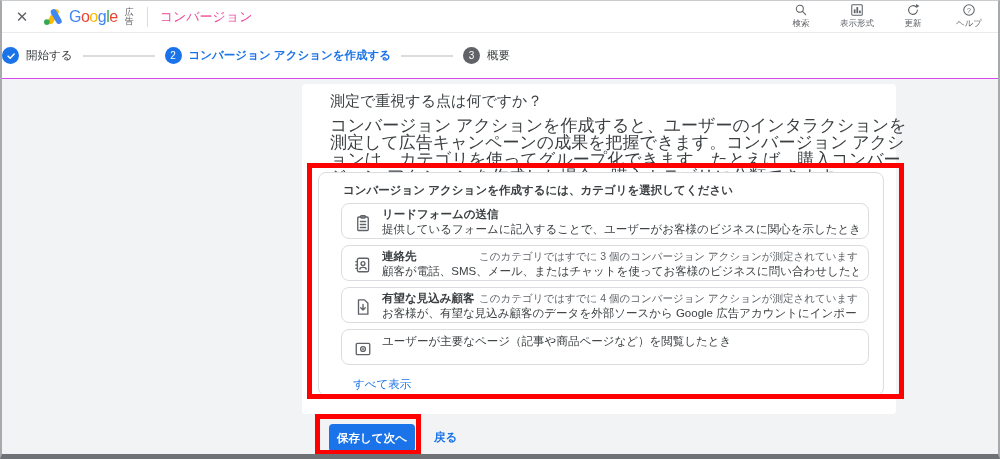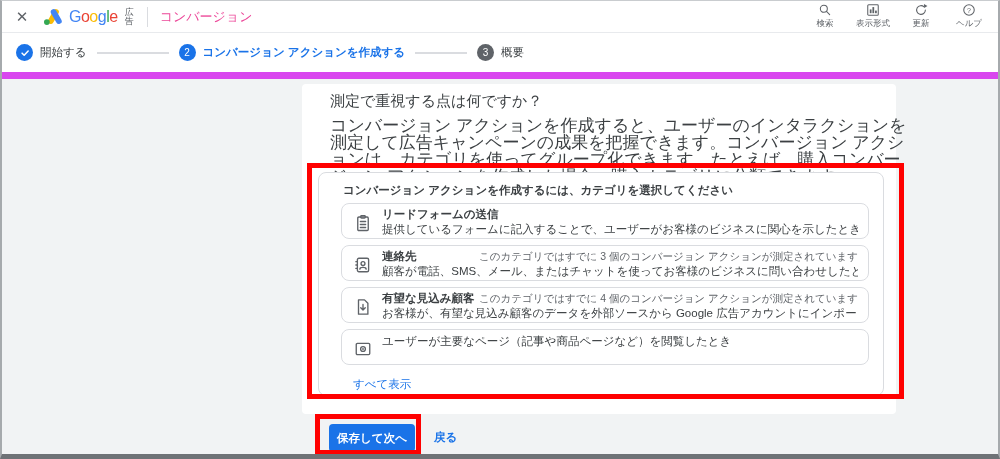--- a/index.html
+++ b/index.html
@@ -13,26 +13,26 @@
   
   .header{ height:32px; background:#fff; display:flex; align-items:center; border-bottom:1px solid #e8eaed; }
   .close-btn{ width:40px; text-align:center; font-size:15px; color:#5f6368; cursor:pointer; }
   .brand{ display:flex; align-items:center; gap:5px; }
   .ads-logo{ width:22px; height:18px; }
   .google-word{ font-size:16px; letter-spacing:-0.5px; display:flex; }
   .gl-0,.gl-3{ color:#4285F4; } .gl-1,.gl-5{ color:#EA4335; } .gl-2{ color:#FBBC05; } .gl-4{ color:#34A853; }
   .product{ font-size:9px; color:#5f6368; line-height:9px; width:12px; margin-left:2px; }
   .hdr-divider{ width:1px; height:20px; background:#dadce0; margin:0 12px 0 10px; }
   .hdr-title{ font-size:13px; color:#ec4899; }
-  .hdr-actions{ margin-left:auto; display:flex; gap:6px; padding-right:8px;align-items:center; }
+  .hdr-actions{ margin-left:auto; display:flex; gap:14px; padding-right:8px;align-items:center; }
   .hdr-action{ width:42px; display:flex; flex-direction:column; align-items:center; gap:1px; cursor:pointer; }
   .hdr-action svg{ display:block; }
   .hdr-action .lbl{ font-size:8.5px; color:#5f6368; white-space:nowrap; }
   
-  .stepper{ height:46px; background:#fff; border-bottom:7px solid #d946ef; display:flex; align-items:center; padding-left:14px; }
+  .stepper{ height:46px; background:#fff; border-bottom:1px solid #d946ef; display:flex; align-items:center; }
   .step{ display:flex; align-items:center; gap:7px; }
   .step-circle{ width:17px; height:17px; border-radius:50%; display:flex; align-items:center; justify-content:center;
     font-size:10px; color:#fff; background:#1a73e8; flex:0 0 auto; }
   .step-circle.done{ background:#1a73e8; }
   .step-circle.future{ background:#5f6368; }
   .step-label{ font-size:11.5px; color:#3c4043; white-space:nowrap; }
   .step-label.active{ color:#1a73e8; font-weight:700; }
   .connector{ height:2px; background:#dadce0; margin:0 10px; }
   .connector.c1{ width:72px; } .connector.c2{ width:52px; }
   

